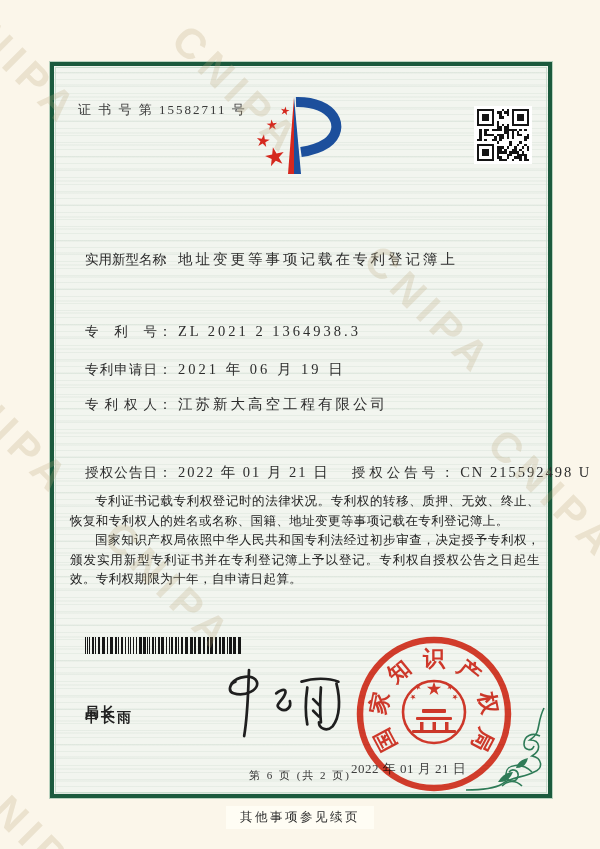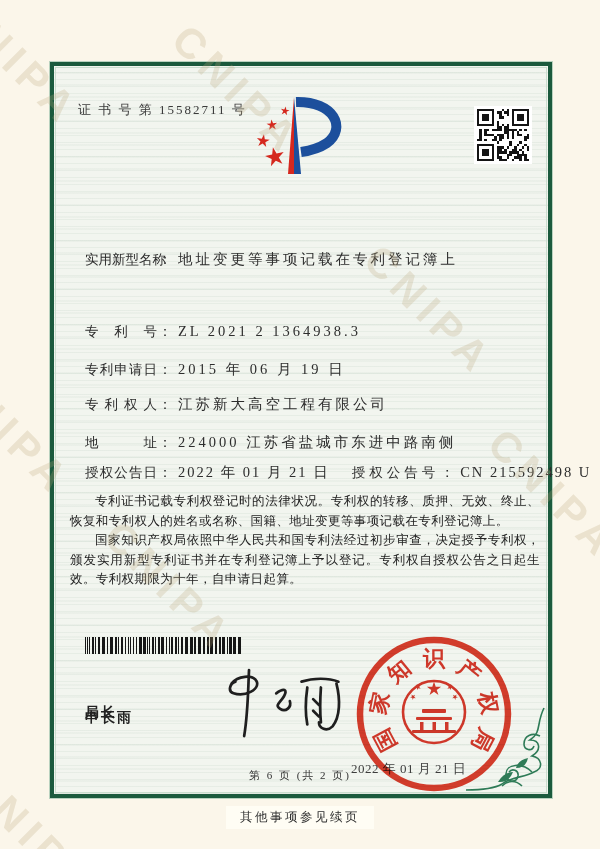--- a/index.html
+++ b/index.html
@@ -335,27 +335,24 @@
     </div>
 
 
   <div class="frow" style="top:250px">
     <span class="flabel">实用新型名称</span><span class="fcolon">：</span><span class="fvalue">地址变更等事项记载在专利登记簿上</span>
   </div>
   <div class="frow" style="top:323px">
     <span class="flabel">专利号</span><span class="fcolon">：</span><span class="fvalue">ZL 2021 2 1364938.3</span>
   </div>
   <div class="frow" style="top:360px">
-    <span class="flabel">专利申请日</span><span class="fcolon">：</span><span class="fvalue">2015 年 06 月 19 日</span>
+    <span class="flabel">专利申请日</span><span class="fcolon">：</span><span class="fvalue">2021 年 06 月 19 日</span>
   </div>
   <div class="frow" style="top:395px">
     <span class="flabel">专利权人</span><span class="fcolon">：</span><span class="fvalue">江苏新大高空工程有限公司</span>
-  </div>
-  <div class="frow" style="top:433px">
-    <span class="flabel">地址</span><span class="fcolon">：</span><span class="fvalue">224000 江苏省盐城市东进中路南侧</span>
   </div>
   <div class="frow grant" style="top:463px">
     <span class="flabel">授权公告日</span><span class="fcolon">：</span><span class="fvalue">2022 年 01 月 21 日</span><span class="glabel2">授权公告号</span><span class="fcolon">：</span><span class="fvalue">CN 215592498 U</span>
   </div>
 
   <div class="paras">
     <p>专利证书记载专利权登记时的法律状况。专利权的转移、质押、无效、终止、恢复和专利权人的姓名或名称、国籍、地址变更等事项记载在专利登记簿上。</p>
     <p>国家知识产权局依照中华人民共和国专利法经过初步审查，决定授予专利权，颁发实用新型专利证书并在专利登记簿上予以登记。专利权自授权公告之日起生效。专利权期限为十年，自申请日起算。</p>
   </div>
 

